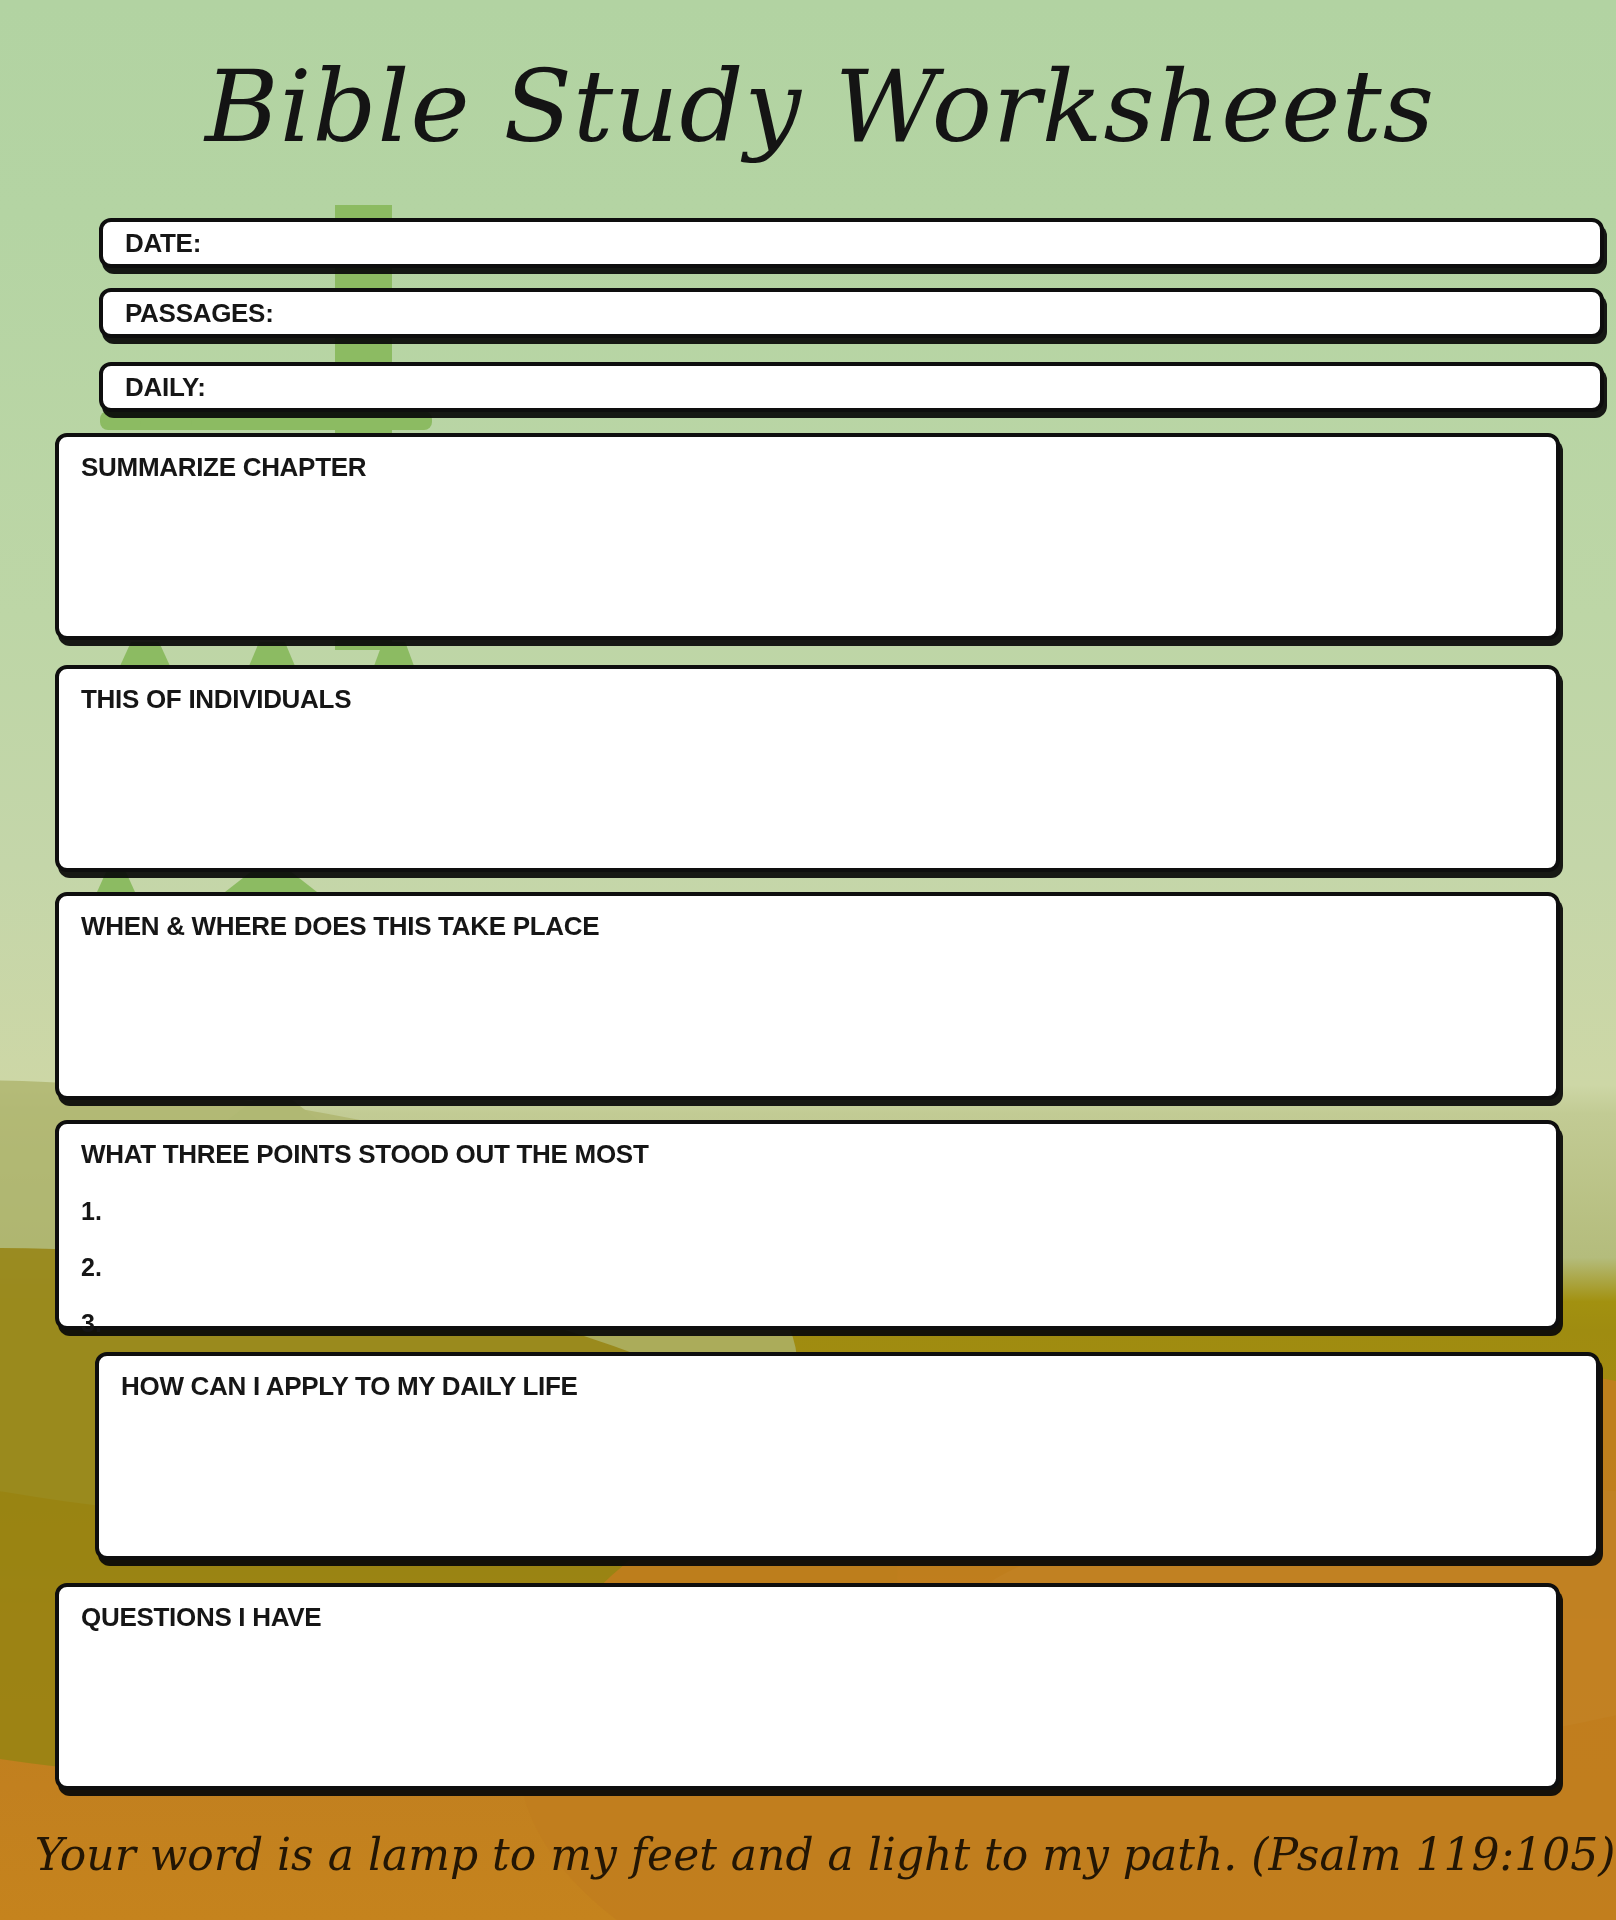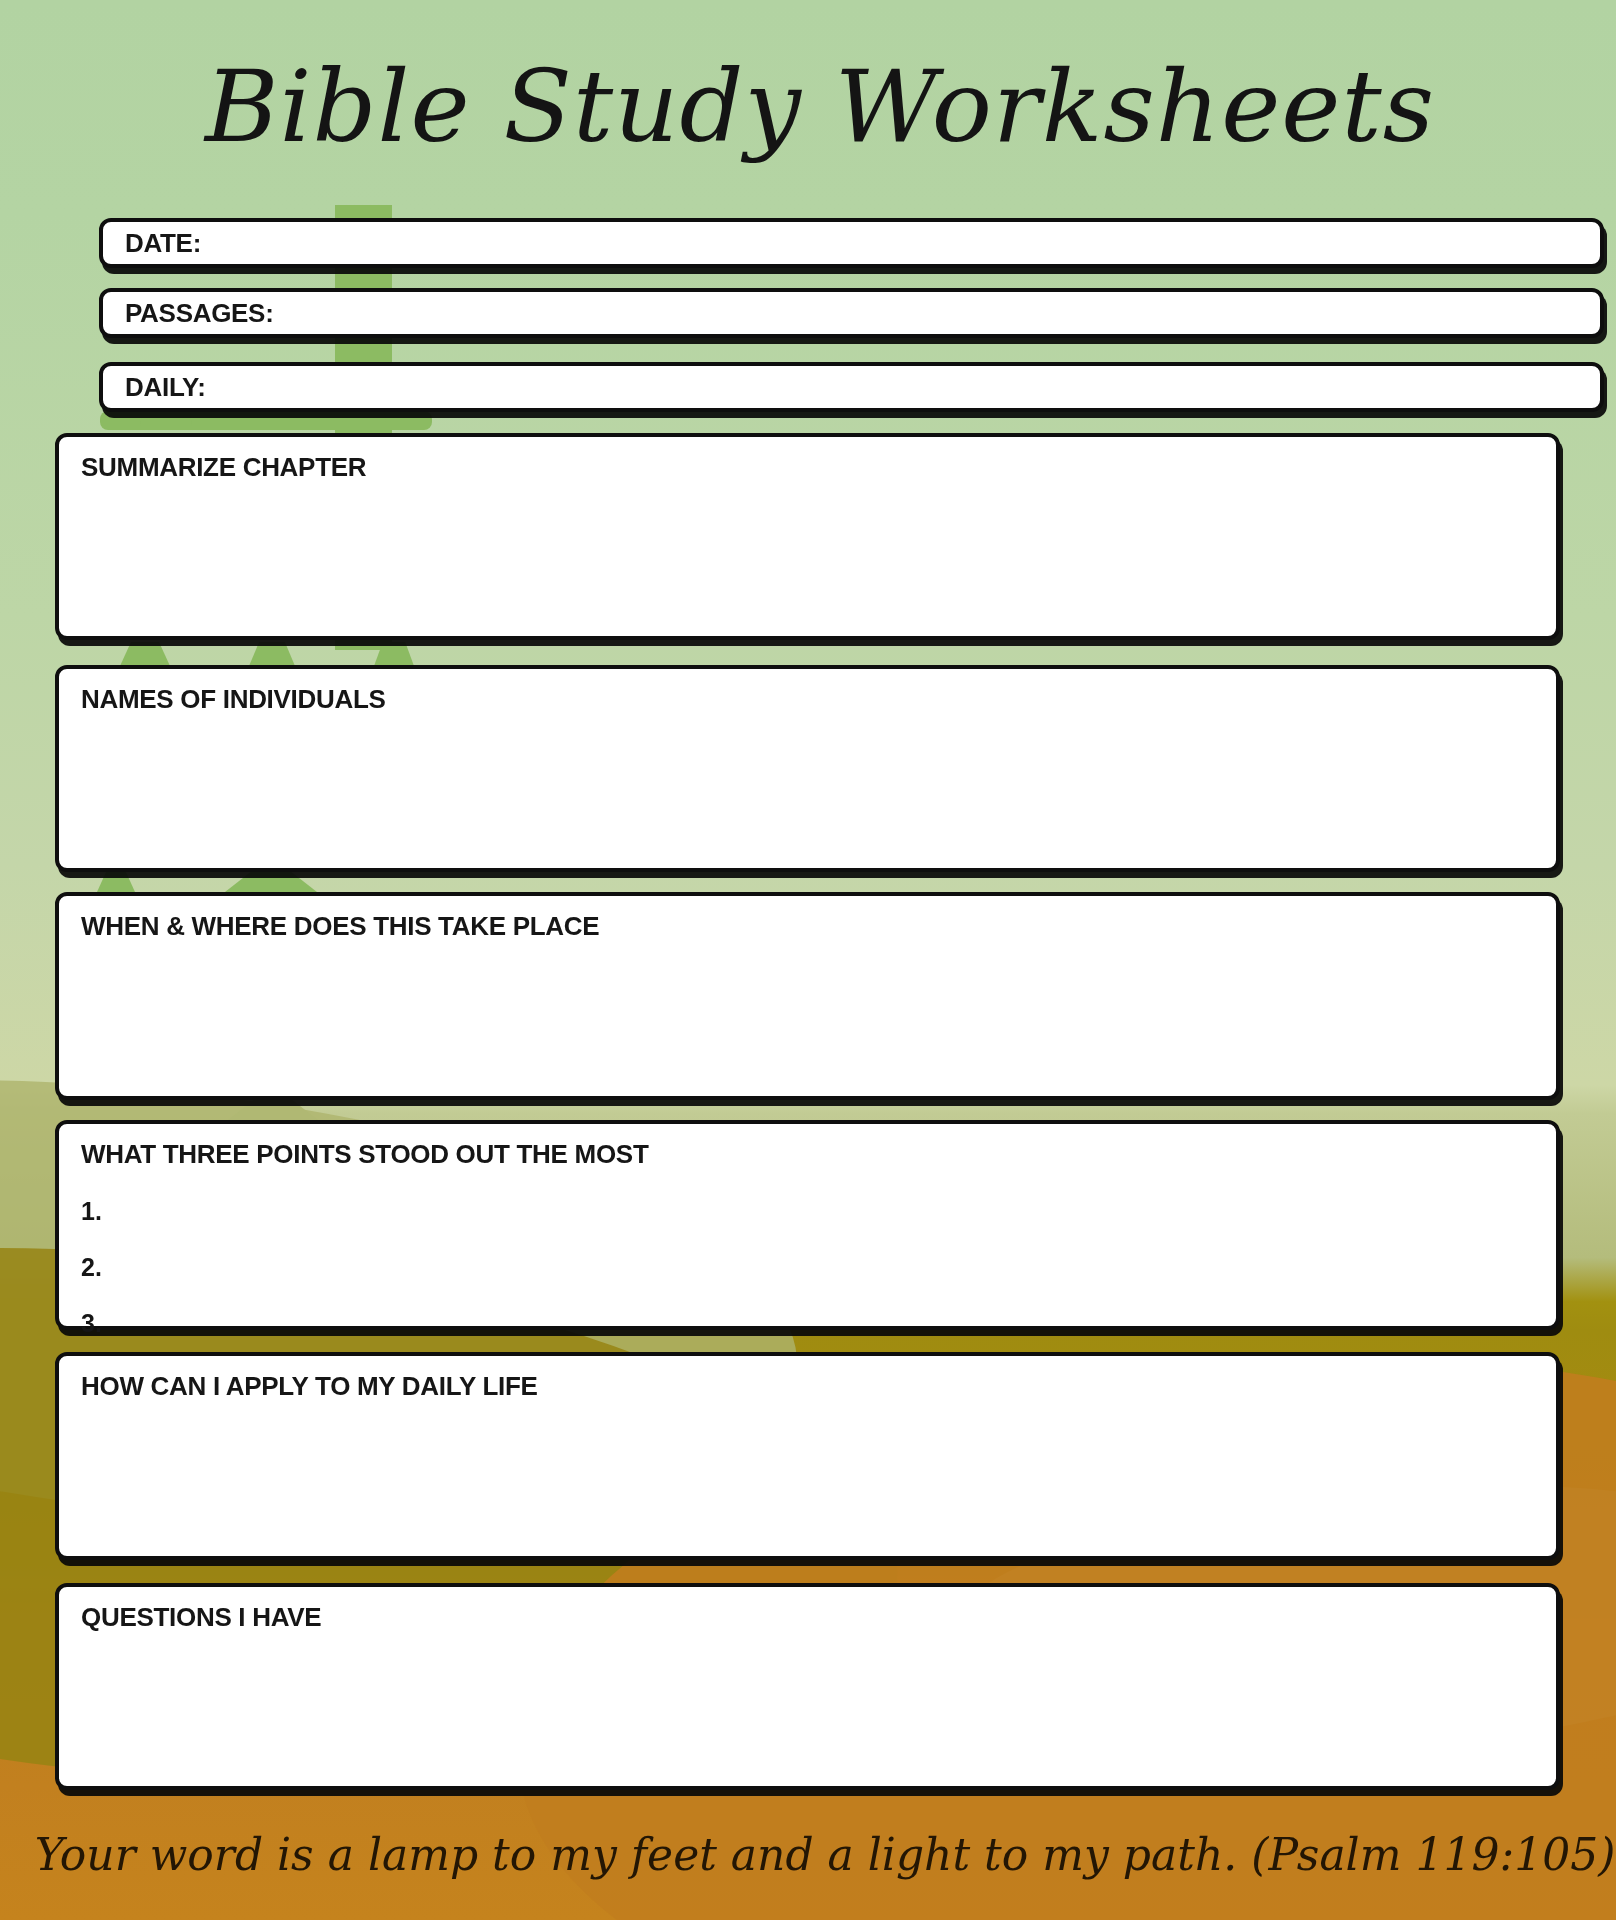--- a/index.html
+++ b/index.html
@@ -54,21 +54,21 @@
   }
   .fbox.small{height:50px;display:flex;align-items:center;padding-left:22px;margin-left:44px;}
   .fbox.area{padding:15px 22px 0 22px;}
   .b-date{top:218px;}
   .b-passages{top:288px;height:53px;}
   .b-author{top:362px;height:53px;}
   .b-summarize{top:433px;height:207px;}
   .b-names{top:665px;height:207px;}
   .b-when{top:892px;height:208px;}
   .b-points{top:1120px;height:210px;}
-  .b-apply{top:1352px;height:208px;}
+  .b-apply{top:1352px;height:208px;margin-left:40px;}
   .b-questions{top:1583px;height:207px;}
   .num-item{font-weight:700;font-size:25px;color:#161616;margin-top:27px;}
 </style>
 </head>
 <body>
 
 <div class="page">
 
   <div class="hill hill-dark-left"></div>
   <div class="hill hill-gold-left"></div>
@@ -94,21 +94,21 @@
     <span class="flabel">PASSAGES:</span>
   </div>
   <div class="fbox small b-author">
     <span class="flabel">DAILY:</span>
   </div>
 
   <div class="fbox area b-summarize">
     <span class="flabel">SUMMARIZE CHAPTER</span>
   </div>
   <div class="fbox area b-names">
-    <span class="flabel">NAMES OF INDIVIDUALS</span>
+    <span class="flabel">THIS OF INDIVIDUALS</span>
   </div>
   <div class="fbox area b-when">
     <span class="flabel">WHEN &amp; WHERE DOES THIS TAKE PLACE</span>
   </div>
 
   <div class="fbox area b-points">
     <span class="flabel">WHAT THREE POINTS STOOD OUT THE MOST</span>
     <div class="num-item">1.</div>
     <div class="num-item">2.</div>
     <div class="num-item">3.</div>

